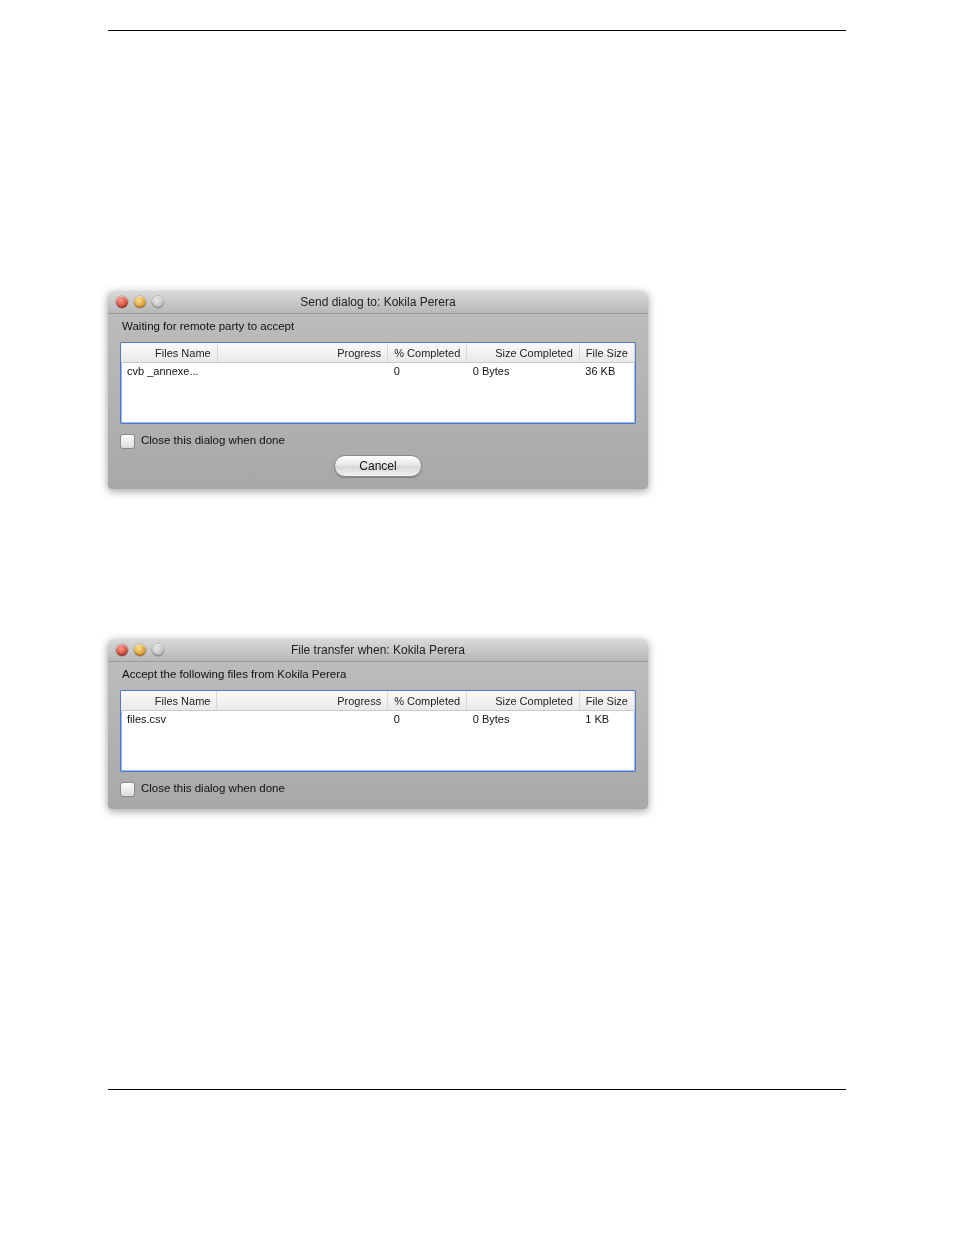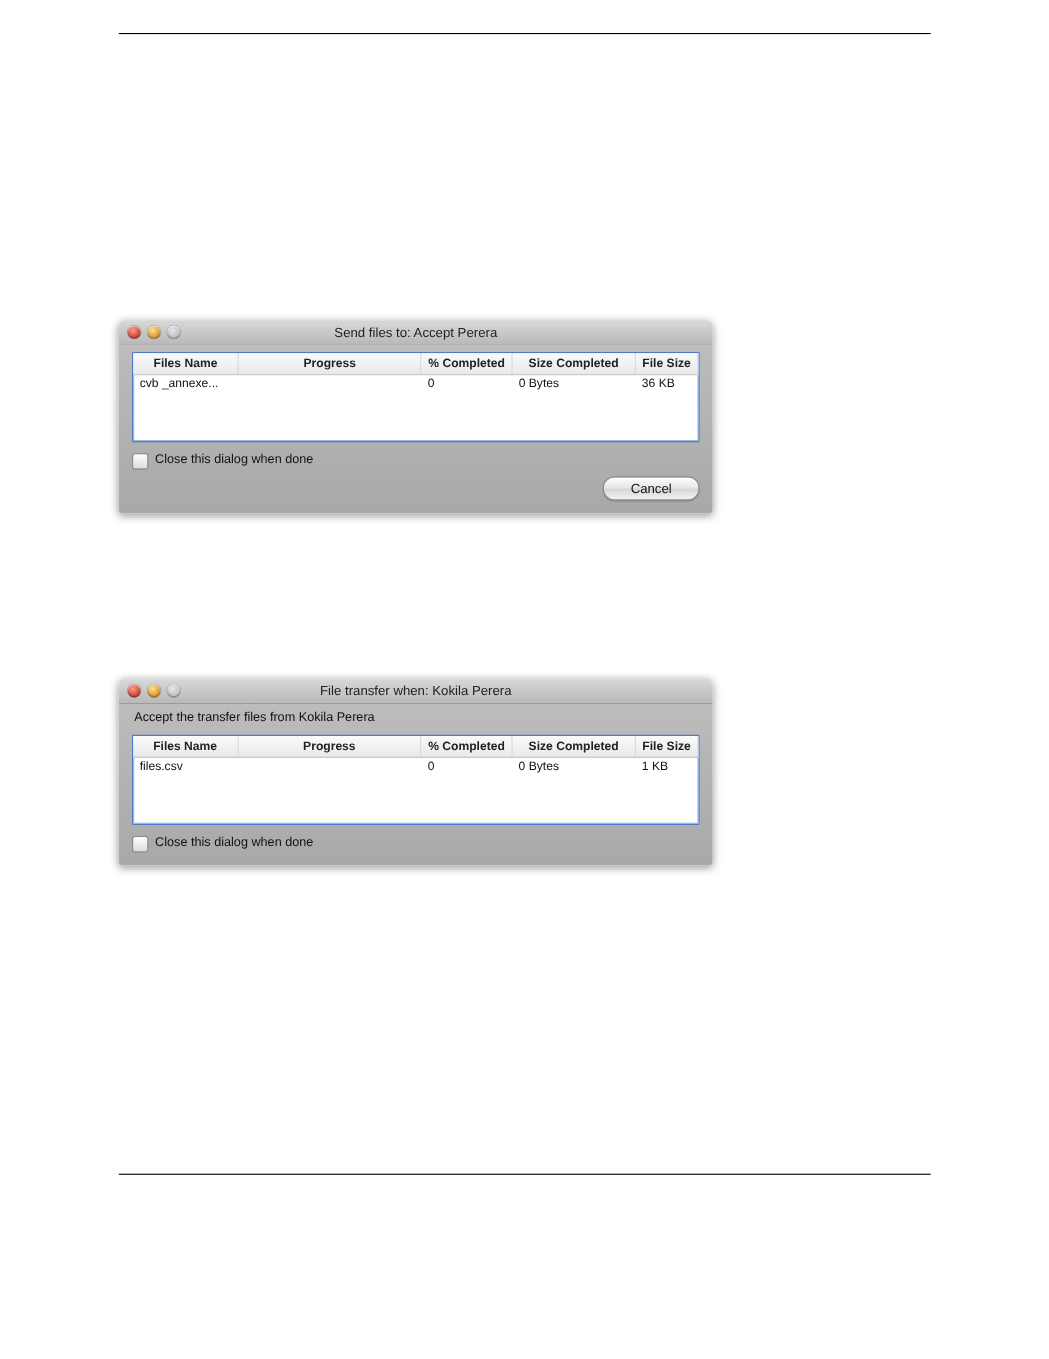--- a/index.html
+++ b/index.html
@@ -81,22 +81,22 @@
     border-radius: 1px;
     height: 80px;
     overflow: hidden;
   }
   table.file-table {
     border-collapse: collapse;
     width: 100%;
     font-size: 11px;
   }
   table.file-table th {
-    text-align: center;
-    font-weight: bold;
+    text-align: right;
+    font-weight: normal;
     color: #222;
     background: linear-gradient(#fafafa, #e9e9e9);
     border-bottom: 1px solid #c9c9c9;
     border-right: 1px solid #d8d8d8;
     padding: 2px 6px;
     height: 15px;
     white-space: nowrap;
   }
   table.file-table td {
     padding: 2px 6px;
@@ -120,21 +120,21 @@
   .aqua-checkbox {
     width: 13px; height: 13px;
     background: linear-gradient(#fefefe, #dcdcdc);
     border: 1px solid #8a8a8a;
     border-radius: 3px;
     box-shadow: inset 0 1px 0 #fff;
   }
 
   .button-row {
     display: flex;
-    justify-content: flex-end;
+    justify-content: center;
     gap: 8px;
     margin-top: 6px;
   }
   .aqua-btn {
     min-width: 62px;
     height: 20px;
     padding: 0 12px;
     border-radius: 11px;
     font-size: 12px;
     text-align: center;
@@ -158,23 +158,24 @@
   <hr class="hr">
   <div class="spacer-top"></div>
 
   <div class="dialog">
     <div class="titlebar">
       <div class="traffic-lights">
         <div class="light close-l"></div>
         <div class="light minimize-l"></div>
         <div class="light zoom-l"></div>
       </div>
-      <div class="title-text">Send files to:  Accept Perera</div>
+      <div class="title-text">Send dialog to:  Kokila Perera</div>
     </div>
     <div class="dlg-body">
+      <div class="status-label">Waiting for remote party to accept</div>
 
       <div class="table-frame">
         <table class="file-table">
           <thead>
             <tr>
               <th class="col-name">Files Name</th>
               <th class="col-progress">Progress</th>
               <th class="col-pct">% Completed</th>
               <th class="col-sizec">Size Completed</th>
               <th class="col-size">File Size</th>
@@ -208,21 +209,21 @@
   <div class="dialog">
     <div class="titlebar">
       <div class="traffic-lights">
         <div class="light close-l"></div>
         <div class="light minimize-l"></div>
         <div class="light zoom-l"></div>
       </div>
       <div class="title-text">File transfer when:  Kokila Perera</div>
     </div>
     <div class="dlg-body">
-      <div class="status-label">Accept the transfer files from  Kokila Perera</div>
+      <div class="status-label">Accept the following files from  Kokila Perera</div>
 
       <div class="table-frame">
         <table class="file-table">
           <thead>
             <tr>
               <th class="col-name">Files Name</th>
               <th class="col-progress">Progress</th>
               <th class="col-pct">% Completed</th>
               <th class="col-sizec">Size Completed</th>
               <th class="col-size">File Size</th>

